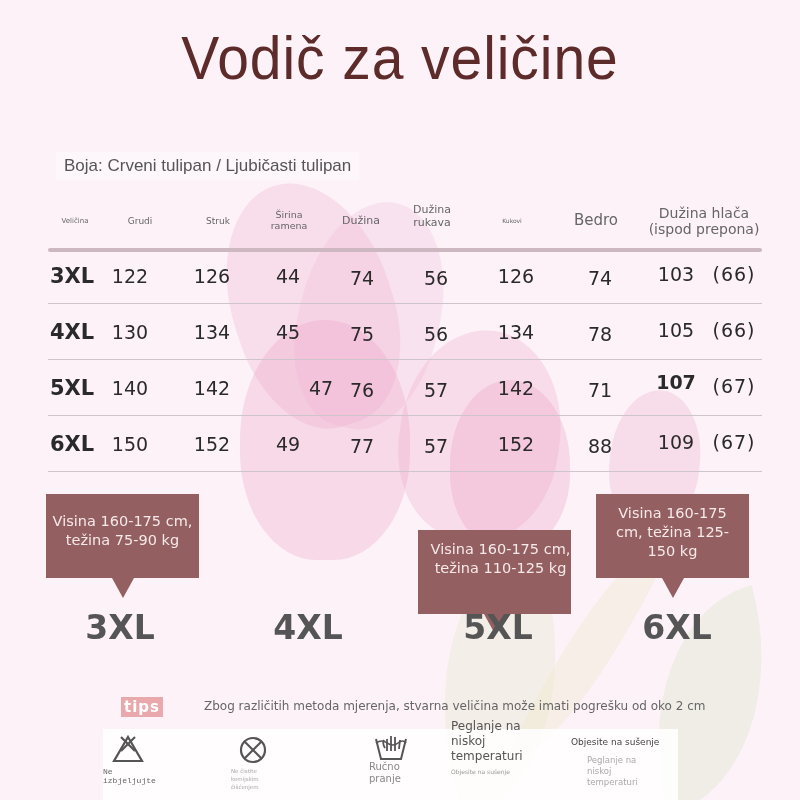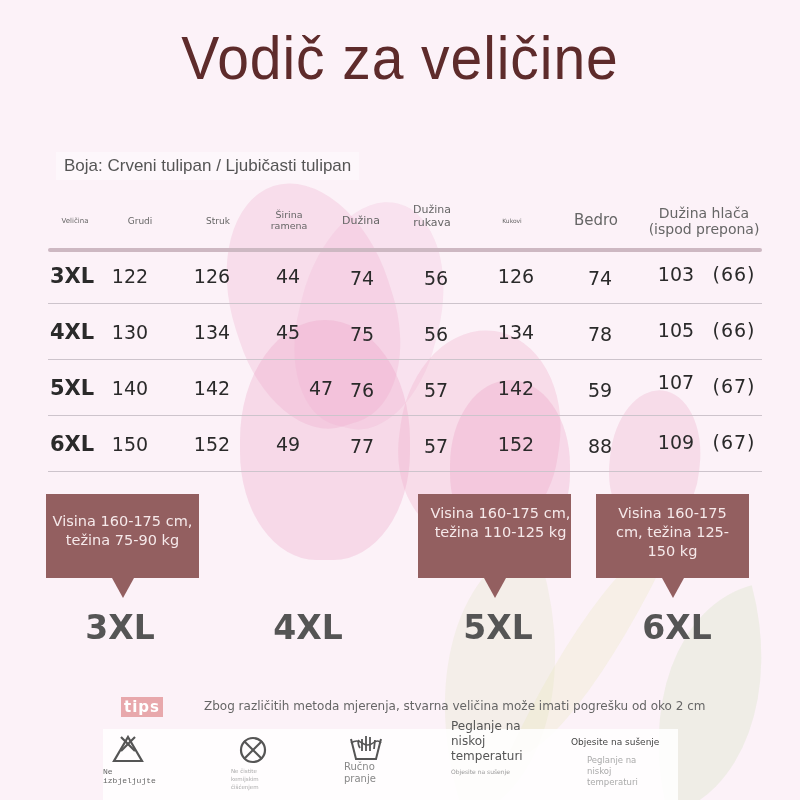--- a/index.html
+++ b/index.html
@@ -145,40 +145,40 @@
       <div class="td inseam" style="left:660px;width:52px;padding-bottom:4px;">(66)</div>
     </div>
     <div class="trow" style="top:162px;">
       <div class="td size" style="left:2px;width:60px;">5XL</div>
       <div class="td" style="left:60px;width:44px;">140</div>
       <div class="td" style="left:142px;width:44px;">142</div>
       <div class="td" style="left:220px;width:40px;margin-left:33px;">47</div>
       <div class="td" style="left:294px;width:40px;padding-top:4px;">76</div>
       <div class="td" style="left:368px;width:40px;padding-top:4px;">57</div>
       <div class="td" style="left:446px;width:44px;">142</div>
-      <div class="td" style="left:532px;width:40px;padding-top:4px;">59</div>
-      <div class="td" style="left:606px;width:44px;padding-bottom:12px;">107</div>
+      <div class="td" style="left:532px;width:40px;padding-top:4px;">71</div>
+      <div class="td" style="left:606px;width:44px;padding-bottom:12px;font-weight:bold;">107</div>
       <div class="td inseam" style="left:660px;width:52px;padding-bottom:4px;">(67)</div>
     </div>
     <div class="trow" style="top:218px;">
       <div class="td size" style="left:2px;width:60px;">6XL</div>
       <div class="td" style="left:60px;width:44px;">150</div>
       <div class="td" style="left:142px;width:44px;">152</div>
       <div class="td" style="left:220px;width:40px;">49</div>
       <div class="td" style="left:294px;width:40px;padding-top:4px;">77</div>
       <div class="td" style="left:368px;width:40px;padding-top:4px;">57</div>
       <div class="td" style="left:446px;width:44px;">152</div>
       <div class="td" style="left:532px;width:40px;padding-top:4px;">88</div>
       <div class="td" style="left:606px;width:44px;padding-bottom:4px;">109</div>
       <div class="td inseam" style="left:660px;width:52px;padding-bottom:4px;">(67)</div>
     </div>
   </div>
 
   <div class="callout" style="left:46px;width:153px;padding-top:18px;">Visina 160-175 cm, težina 75-90 kg</div>
-  <div class="callout" style="left:418px;width:153px;padding-left:12px;padding-right:0;">Visina 160-175 cm, težina 110-125 kg</div>
+  <div class="callout" style="left:418px;width:153px;padding-left:12px;padding-right:0;margin-top:36px;">Visina 160-175 cm, težina 110-125 kg</div>
   <div class="callout" style="left:596px;width:153px;padding-left:12px;padding-right:12px;">Visina 160-175 cm, težina 125-150 kg</div>
 
   <div class="size-big" style="left:40px;">3XL</div>
   <div class="size-big" style="left:228px;">4XL</div>
   <div class="size-big" style="left:418px;">5XL</div>
   <div class="size-big" style="left:597px;">6XL</div>
 
   <div class="tips-badge">tips</div>
   <div class="tips-text">Zbog različitih metoda mjerenja, stvarna veličina može imati pogrešku od oko 2 cm</div>
 
@@ -192,21 +192,21 @@
       <span class="care-label" style="font-size:8px;margin-top:4px;font-family:Liberation Mono, monospace;">Ne izbjeljujte</span>
     </div>
     <div class="care-item" style="left:128px;width:44px;top:6px;">
       <svg class="care-icon" width="32" height="30" viewBox="0 0 32 30">
         <circle cx="16" cy="15" r="12" fill="none" stroke="#555" stroke-width="2.2"></circle>
         <line x1="7" y1="6" x2="25" y2="24" stroke="#555" stroke-width="2.2"></line>
         <line x1="25" y1="6" x2="7" y2="24" stroke="#555" stroke-width="2.2"></line>
       </svg>
       <span class="care-label" style="font-size:5.5px;color:#aaa;line-height:8px;margin-top:2px;">Ne čistite kemijskim čišćenjem</span>
     </div>
-    <div class="care-item" style="left:241px;width:44px;top:2px;">
+    <div class="care-item" style="left:266px;width:44px;top:2px;">
       <svg class="care-icon" width="36" height="30" viewBox="0 0 36 30">
         <path d="M3 8 L8 28 L28 28 L33 8" fill="none" stroke="#555" stroke-width="2"></path>
         <path d="M3 12 Q9 8 14 12 Q20 16 25 12 Q30 8 33 12" fill="none" stroke="#555" stroke-width="1.6"></path>
         <path d="M14 20 L14 8 M18 20 L18 5 M22 20 L22 6 M26 18 L27 9 M12 17 Q9 12 11 9" fill="none" stroke="#555" stroke-width="1.8"></path>
       </svg>
       <span class="care-label" style="font-size:10px;color:#888;line-height:12px;">Ručno pranje</span>
     </div>
     <div class="care-item" style="left:348px;width:90px;top:-10px;">
       <span class="care-label" style="font-size:12px;color:#555;line-height:15px;">Peglanje na niskoj temperaturi</span>
       <span class="care-label" style="font-size:6px;color:#999;margin-top:4px;">Objesite na sušenje</span>

